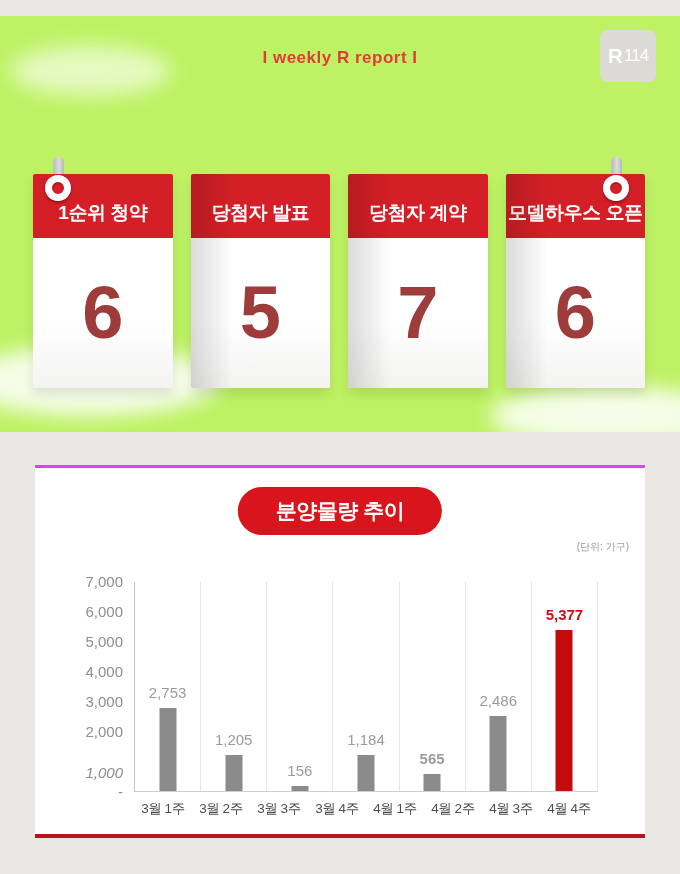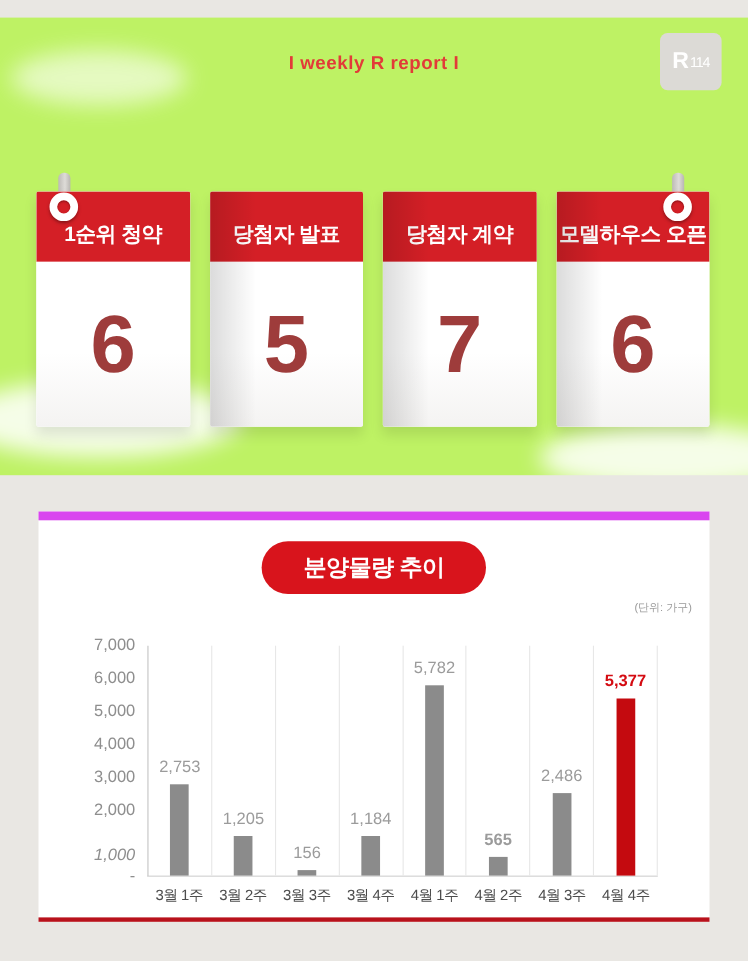--- a/index.html
+++ b/index.html
@@ -29,21 +29,21 @@
     position:absolute; top:60px; left:0; width:100%;
     text-align:center; font-size:41px; font-weight:800;
     color:#3b3b3b; letter-spacing:-1px;
   }
   .logo {
     position:absolute; top:14px; right:24px; width:56px; height:52px;
     background:#dcdad6; border-radius:7px;
     display:flex; align-items:center; justify-content:center;
     color:#ffffff; font-weight:bold; font-size:21px; letter-spacing:0;
   }
-  .logo .num { font-size:13px; font-weight:normal; letter-spacing:-1px; margin-left:1px; }
+  .logo .num { font-size:17px; font-weight:normal; letter-spacing:-1px; margin-left:1px; }
 
   
   .cards {
     position:absolute; left:33px; top:158px; width:612px;
     display:flex; gap:18px; z-index:1;
   }
   .card {
     flex:1; height:214px; background:#ffffff; border-radius:2px;
     box-shadow:0 7px 12px rgba(0,0,0,.10);
     display:flex; flex-direction:column; position:relative; overflow:hidden;
@@ -83,21 +83,21 @@
   .ring.right { left:603px; }
 
   
   .bottom-section {
     position:absolute; left:0; top:432px; width:680px; height:442px;
     background:#e9e7e3;
   }
   .chart-box {
     position:absolute; left:35px; top:33px; width:610px; height:373px;
     background:#ffffff;
-    border-top:8px solid #d946ef; border-bottom:4px solid #b8121c;
+    border-top:3px solid #d946ef; border-bottom:4px solid #b8121c;
   }
   .chart-badge {
     position:absolute; top:19px; left:50%; transform:translateX(-50%);
     background:#d8141c; color:#ffffff; font-size:21px; font-weight:bold;
     padding:10px 38px; border-radius:26px; letter-spacing:-0.5px; white-space:nowrap;
   }
   .chart-unit {
     position:absolute; top:72px; right:16px;
     font-size:10px; color:#9a9a9a;
   }
@@ -208,24 +208,20 @@
           </div>
           <div class="col">
             <div class="bar" style="height: 5px;"></div>
             <div class="bar-label" style="bottom: 12px;">156</div>
           </div>
           <div class="col">
             <div class="bar" style="height: 36px;"></div>
             <div class="bar-label" style="bottom: 43px;">1,184</div>
           </div>
           <div class="col">
-            <div class="bar" style="height: 173px;"></div>
-            <div class="bar-label" style="bottom: 180px;">5,782</div>
-          </div>
-          <div class="col">
             <div class="bar" style="height: 17px;"></div>
             <div class="bar-label" style="bottom: 24px; font-weight: bold;">565</div>
           </div>
           <div class="col">
             <div class="bar" style="height: 75px;"></div>
             <div class="bar-label" style="bottom: 82px;">2,486</div>
           </div>
           <div class="col">
             <div class="bar hl" style="height: 161px;"></div>
             <div class="bar-label hl" style="bottom: 168px;">5,377</div>

